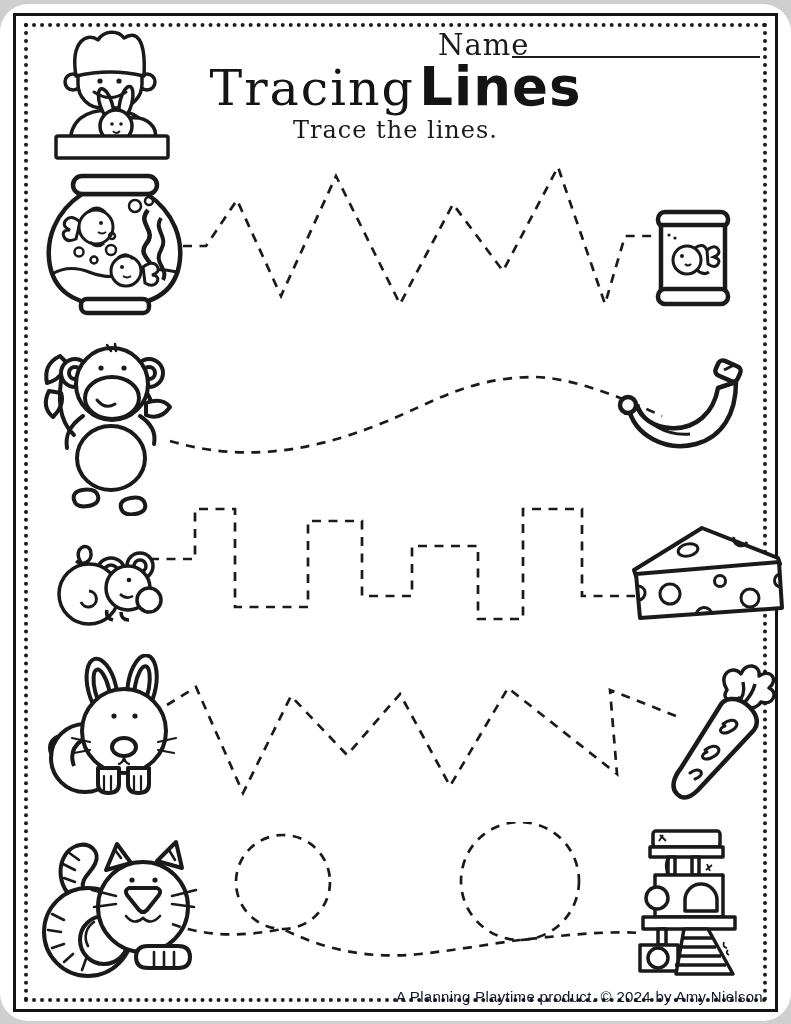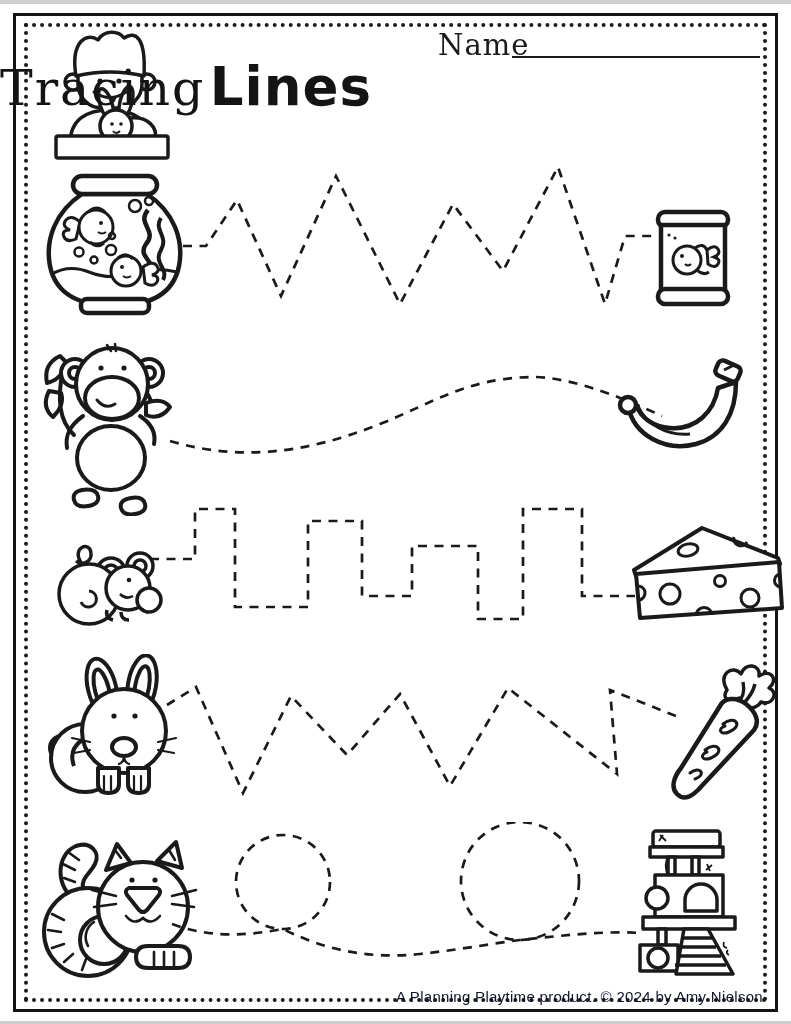--- a/index.html
+++ b/index.html
@@ -1,23 +1,23 @@
 <!DOCTYPE html>
 <html><head>
 <meta charset="utf-8">
 <style>
   html,body{margin:0;padding:0;}
   body{width:791px;height:1024px;background:#cfcfcf;font-family:"Liberation Sans",sans-serif;}
-  .sheet{position:relative;width:791px;height:1017px;margin-top:4px;background:#ffffff;overflow:hidden;}
+  .sheet{position:relative;width:791px;height:1017px;margin-top:4px;background:#ffffff;overflow:hidden;border-radius:28px;}
   .border-solid{position:absolute;left:13px;top:9px;right:13px;bottom:9px;border:3.5px solid #141414;}
   .border-dotted{position:absolute;left:24px;top:19px;right:24px;bottom:19px;border:4.5px dotted #1b1b1b;}
   .abs{position:absolute;}
   .name-label{position:absolute;left:438px;top:24px;font-family:"DejaVu Serif",serif;font-size:29px;color:#1a1a1a;letter-spacing:1px;}
   .name-line{position:absolute;left:512px;top:26px;width:248px;height:26px;border-bottom:2.5px solid #1a1a1a;}
-  .title{position:absolute;left:0;top:52px;width:100%;color:#141414;white-space:nowrap;}
+  .title{position:absolute;left:0;top:52px;width:100%;text-align:center;color:#141414;white-space:nowrap;}
   .title .t1{font-family:"DejaVu Serif",serif;font-size:49px;letter-spacing:2px;}
   .title .t2{font-family:"DejaVu Sans",sans-serif;font-size:53px;font-weight:800;letter-spacing:1px;}
   .subtitle{position:absolute;left:0;top:112px;width:100%;text-align:center;font-family:"DejaVu Serif",serif;font-size:24px;color:#1a1a1a;letter-spacing:1px;}
   .footer{position:absolute;right:28px;bottom:16px;font-size:15px;color:#0f172a;letter-spacing:.3px;}
   .row{display:contents;}
   svg{display:block;}
   .scan-top{position:absolute;left:0;top:0;width:100%;height:4px;background:#cfcfcf;}
 </style>
 </head>
 <body>
@@ -50,20 +50,21 @@
     <path d="M79,107 q3,4 7,0" fill="none" stroke="#1a1a1a" stroke-width="2"></path>
   </svg>
 
   <div class="name-label">Name</div>
   <div class="name-line"></div>
 
   <div class="title">
     <span class="t1">Tracing</span>
     <span class="t2">Lines</span>
   </div>
+  <div class="subtitle">Trace the lines.</div>
 
   
   <div class="row">
     <svg class="abs" style="left:36px;top:166px" width="158" height="148" viewBox="0 0 158 148">
       <g fill="#fff" stroke="#1a1a1a" stroke-width="4.5" stroke-linejoin="round">
         <path d="M46,24 C19,42 9,70 14,96 C20,126 47,136 78,136 C110,136 137,126 143,96 C148,70 138,42 111,24 Z"></path>
         <rect x="37" y="6" width="84" height="18" rx="9"></rect>
         <rect x="45" y="129" width="68" height="14" rx="6"></rect>
       </g>
       <path d="M16,104 Q33,94 53,102 T93,104 Q119,96 141,102" fill="none" stroke="#1a1a1a" stroke-width="3"></path>

